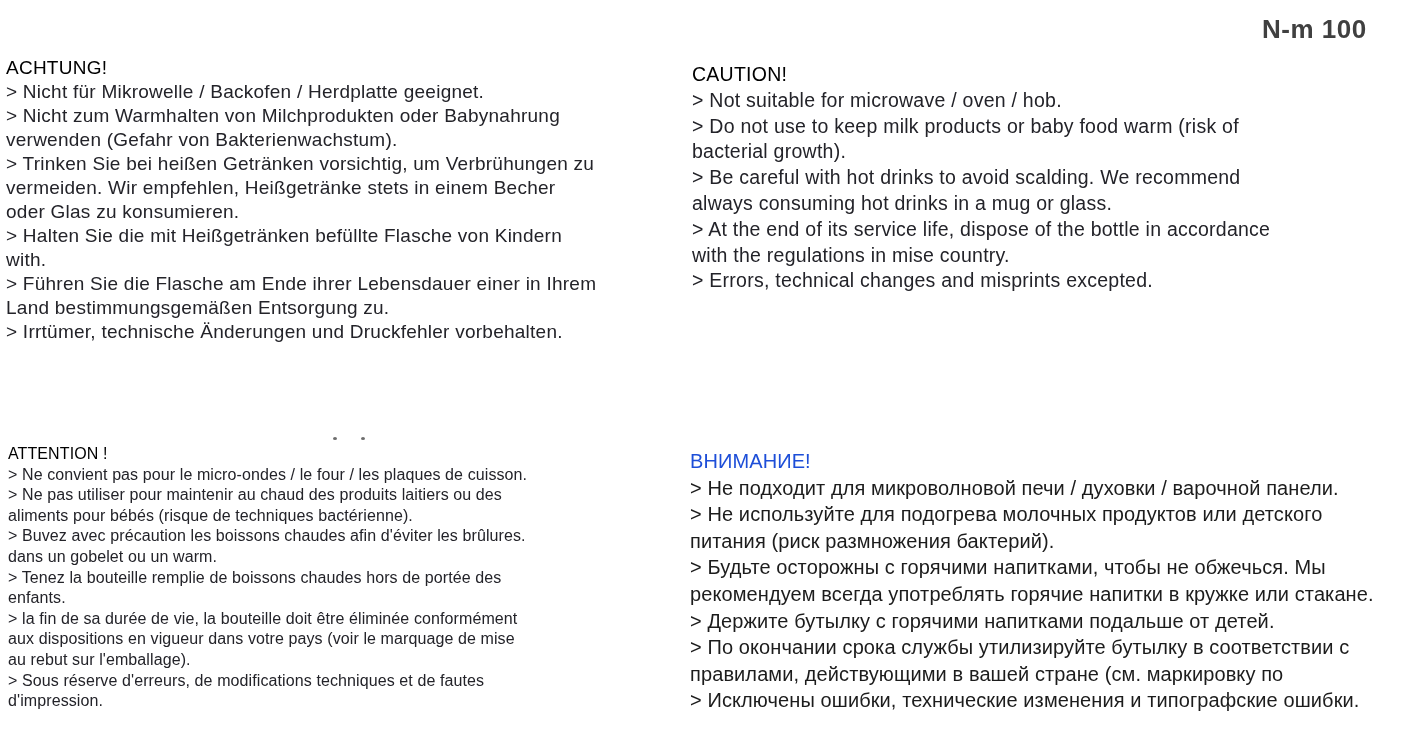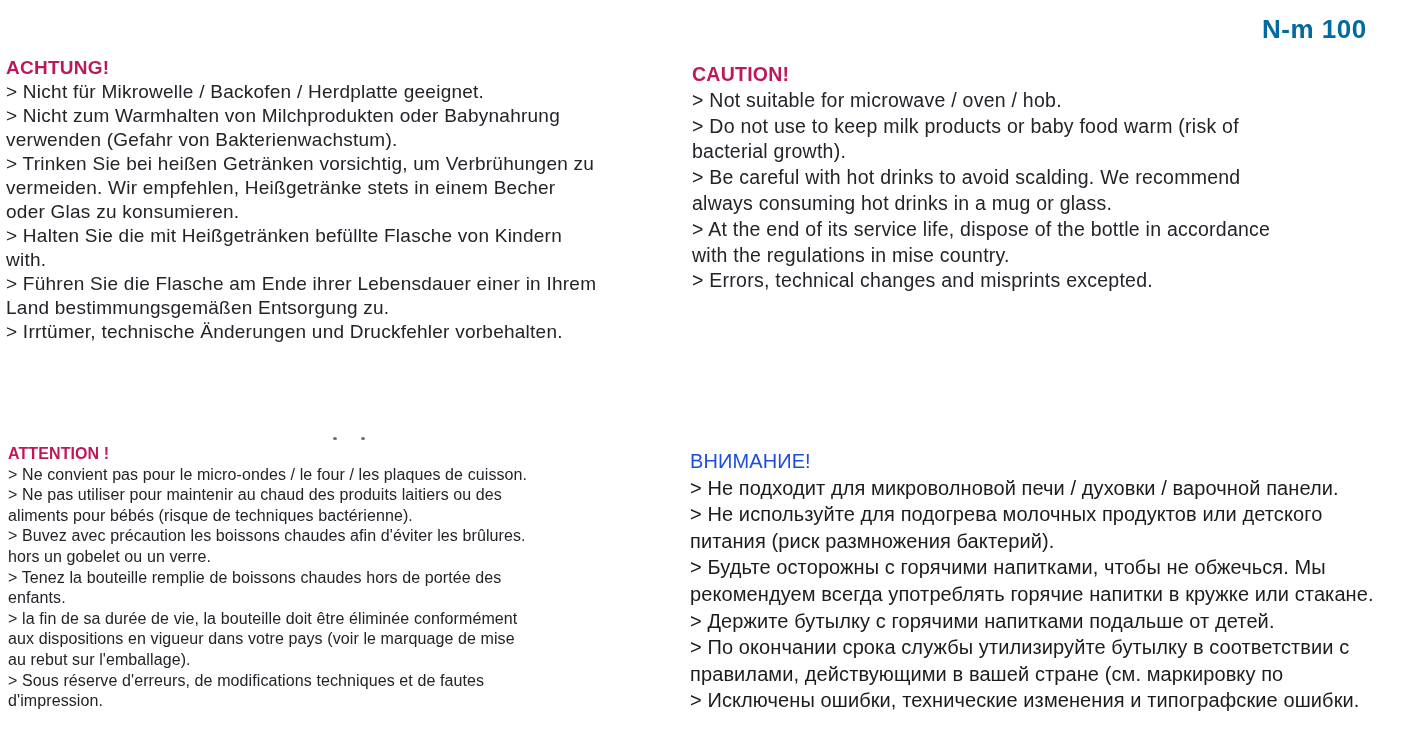--- a/index.html
+++ b/index.html
@@ -21,33 +21,33 @@
     inset: 0;
     background: #ffffff;
   }
   .model-label {
     position: absolute;
     top: 14px;
     left: 1262px;
     font-size: 26px;
     font-weight: bold;
     letter-spacing: 0.5px;
-    color: #0369a1;
+    color: #404040;
     white-space: nowrap;
   }
   .sec {
     position: absolute;
     white-space: nowrap;
   }
   .sec .heading {
     margin: 0;
     font-size: inherit;
     line-height: inherit;
-    font-weight: bold;
-    color: #be185d;
+    font-weight: normal;
+    color: #000000;
   }
   .tline {
     line-height: inherit;
   }
   .sec-german {
     left: 6px;
     top: 56px;
     width: 676px;
     font-size: 19px;
     line-height: 24px;
@@ -138,21 +138,21 @@
       </div>
   </section>
 
   <section class="sec sec-french">
     <h2 class="heading">ATTENTION !</h2>
     <div class="lines">
         <div class="tline">&gt; Ne convient pas pour le micro-ondes / le four / les plaques de cuisson.</div>
         <div class="tline">&gt; Ne pas utiliser pour maintenir au chaud des produits laitiers ou des</div>
         <div class="tline">aliments pour bébés (risque de techniques bactérienne).</div>
         <div class="tline">&gt; Buvez avec précaution les boissons chaudes afin d'éviter les brûlures.</div>
-        <div class="tline">hors un gobelet ou un verre.</div>
+        <div class="tline">dans un gobelet ou un warm.</div>
         <div class="tline">&gt; Tenez la bouteille remplie de boissons chaudes hors de portée des</div>
         <div class="tline">enfants.</div>
         <div class="tline">&gt; la fin de sa durée de vie, la bouteille doit être éliminée conformément</div>
         <div class="tline">aux dispositions en vigueur dans votre pays (voir le marquage de mise</div>
         <div class="tline">au rebut sur l'emballage).</div>
         <div class="tline">&gt; Sous réserve d'erreurs, de modifications techniques et de fautes</div>
         <div class="tline">d'impression.</div>
       </div>
   </section>
 

